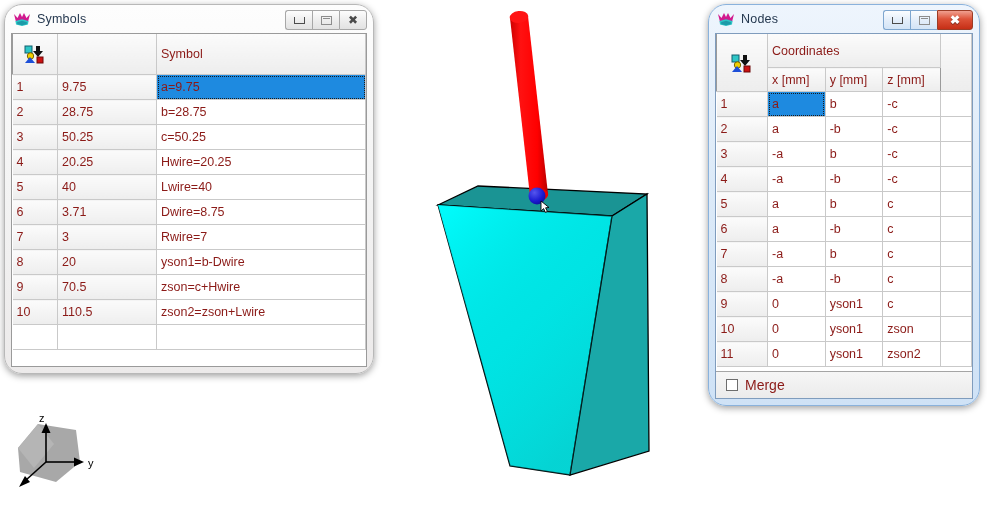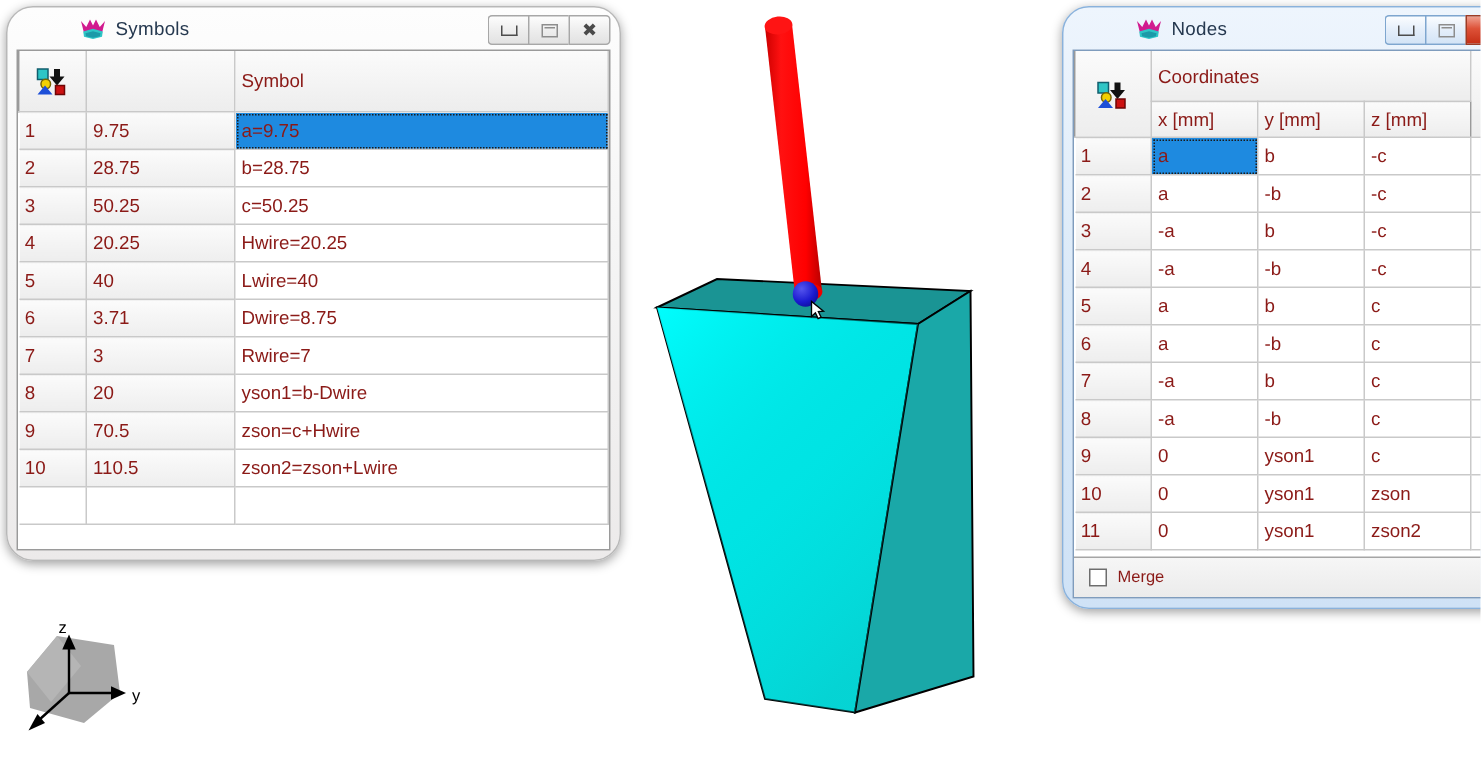--- a/index.html
+++ b/index.html
@@ -8,21 +8,20 @@
     font-family:"Liberation Sans","DejaVu Sans",sans-serif;
     position:relative;
   }
 
   
   .win{
     position:absolute;
     background:#f0f0f0;
     border-radius:18px;
     box-shadow:0 2px 7px rgba(0,0,0,.38);
-    padding-left:40px;
   }
   .win-inactive{
     background:linear-gradient(to bottom,#fdfdfd 0%,#f4f4f4 48%,#eceaea 100%);
     border:1px solid #b8b8b8;
   }
   .win-active{
     background:linear-gradient(to bottom,#eef5fd 0%,#dceaf8 45%,#cfe2f6 100%);
     border:1px solid #8ab2dc;
   }
   .titlebar{
@@ -100,21 +99,21 @@
   .nd-tail{width:22px;}
   .merge-bar{
     position:absolute;left:0;right:0;bottom:0;height:26px;
     background:linear-gradient(to bottom,#f6f6f6,#ebebeb);
     border-top:1px solid #a5a5a5;display:flex;align-items:center;padding-left:10px;
   }
   .chk{
     width:12px;height:12px;border:1px solid #6d6d6d;background:#fff;
     box-sizing:border-box;margin-right:7px;
   }
-  .merge-label{font-size:11px;color:#8b1a17;}
+  .merge-label{font-size:14px;color:#8b1a17;}
 
   
   #viewport{position:absolute;left:382px;top:0;width:330px;height:505px;}
   #axis-gizmo{position:absolute;left:8px;top:410px;width:110px;height:88px;}
 </style>
 </head>
 <body>
 
 <div class="win win-inactive" id="symbols-window">
 

